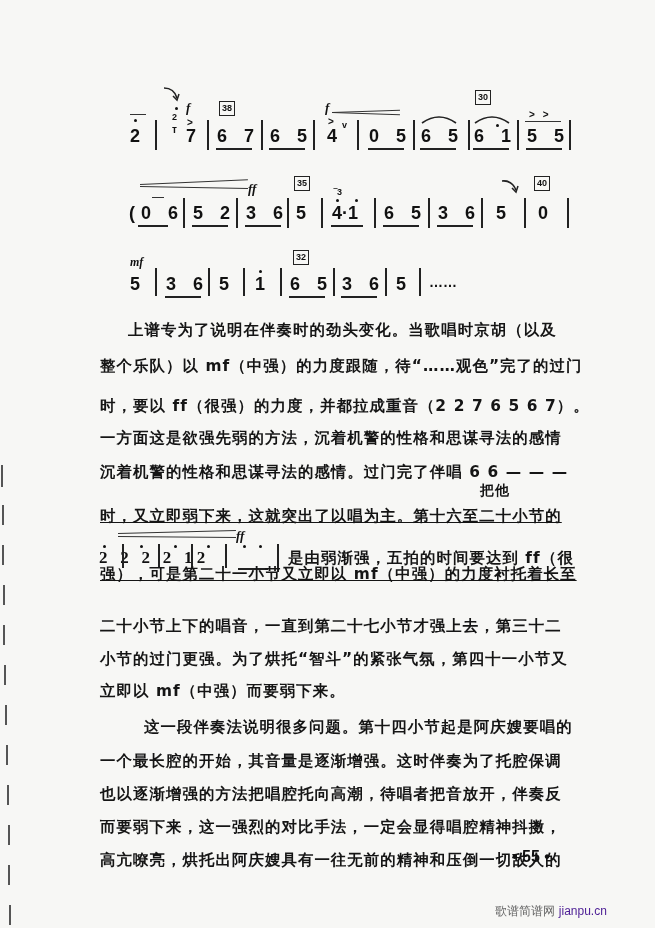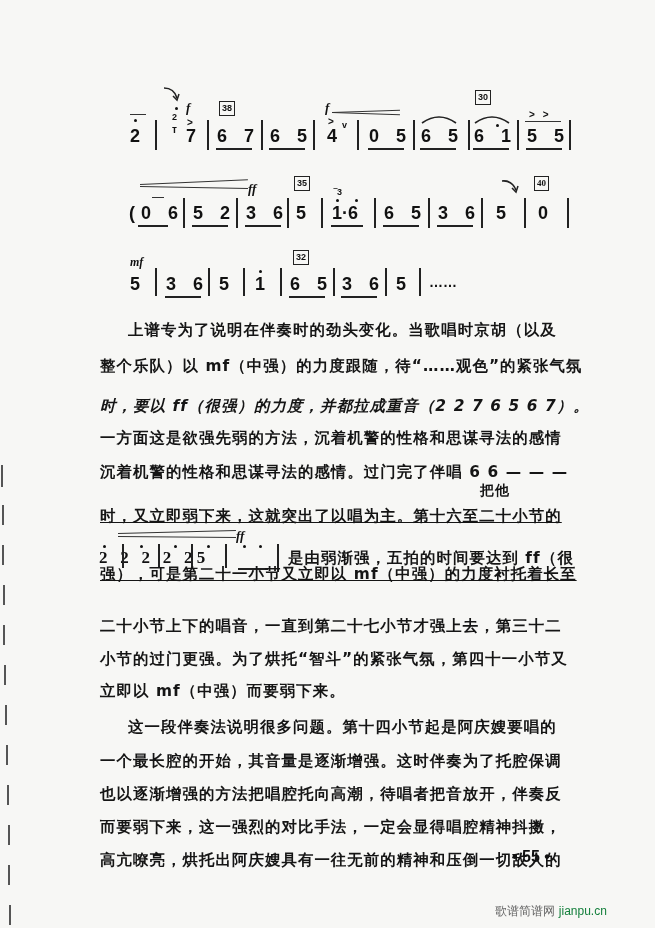--- a/index.html
+++ b/index.html
@@ -115,40 +115,40 @@
   <div class="ul" style="left:245px;top:225px;width:36px;"></div>
   <div class="bar" style="left:287px;top:198px;height:30px;"></div>
 
   <div class="box" style="left:294px;top:176px;">35</div>
   <div class="note" style="left:296px;top:203px;">5</div>
   <div class="bar" style="left:321px;top:198px;height:30px;"></div>
 
   <div class="acc" style="left:334px;top:187px;font-size:9px;">‾3</div>
   <div class="dot" style="left:336px;top:199px;"></div>
   <div class="dot" style="left:355px;top:199px;"></div>
-  <div class="note" style="left:332px;top:203px;">1·6</div>
+  <div class="note" style="left:332px;top:203px;">4·1</div>
   <div class="ul" style="left:331px;top:225px;width:32px;"></div>
   <div class="bar" style="left:374px;top:198px;height:30px;"></div>
 
   <div class="note" style="left:384px;top:203px;letter-spacing:6px;">6 5</div>
   <div class="ul" style="left:383px;top:225px;width:36px;"></div>
   <div class="bar" style="left:428px;top:198px;height:30px;"></div>
 
   <div class="note" style="left:438px;top:203px;letter-spacing:6px;">3 6</div>
   <div class="ul" style="left:437px;top:225px;width:36px;"></div>
   <div class="bar" style="left:481px;top:198px;height:30px;"></div>
 
   <svg class="abs" style="left:500px;top:178px;" width="22" height="16">
       <path d="M2 3 Q12 2 16 12" stroke="#222" stroke-width="1.6" fill="none"></path>
       <path d="M12 10 L16 14 L18 8" stroke="#222" stroke-width="1.5" fill="none"></path>
     </svg>
   <div class="note" style="left:496px;top:203px;">5</div>
   <div class="bar" style="left:524px;top:198px;height:30px;"></div>
 
-  <div class="box" style="left:534px;top:176px;font-family:Liberation Serif, serif;">40</div>
+  <div class="box" style="left:534px;top:176px;">40</div>
   <div class="note" style="left:538px;top:203px;">0</div>
   <div class="bar" style="left:567px;top:198px;height:30px;"></div>
 </div>
 
 <div>
   <div class="dyn" style="left:130px;top:255px;font-size:12px;">mf</div>
   <div class="note" style="left:130px;top:274px;">5</div>
   <div class="bar" style="left:155px;top:268px;height:28px;"></div>
 
   <div class="note" style="left:166px;top:274px;letter-spacing:6px;">3 6</div>
@@ -172,57 +172,57 @@
   <div class="bar" style="left:385px;top:268px;height:28px;"></div>
 
   <div class="note" style="left:396px;top:274px;">5</div>
   <div class="bar" style="left:419px;top:268px;height:28px;"></div>
 
   <div class="note" style="left:429px;top:272px;font-size:14px;letter-spacing:0;">……</div>
 </div>
 
 <div>
   <div class="para" style="top:320px;left:128px;">上谱专为了说明在伴奏时的劲头变化。当歌唱时京胡（以及</div>
-  <div class="para" style="top:356px;left:100px;">整个乐队）以 mf（中强）的力度跟随，待“……观色”的紧张气氛</div>
-  <div class="para" style="top:396px;left:100px;font-style:italic;">时，要以 ff（很强）的力度，并都拉成重音（2 2  7 6  5 6  7）。</div>
+  <div class="para" style="top:356px;left:100px;">整个乐队）以 mf（中强）的力度跟随，待“……观色”完了的过门</div>
+  <div class="para" style="top:396px;left:100px;">时，要以 ff（很强）的力度，并都拉成重音（2 2  7 6  5 6  7）。</div>
   <div class="para" style="top:428px;left:100px;">一方面这是欲强先弱的方法，沉着机警的性格和思谋寻法的感情</div>
   <div class="para" style="top:462px;left:100px;">沉着机警的性格和思谋寻法的感情。过门完了伴唱 6 6 — — —</div>
   <div class="para" style="top:480px;left:480px;font-size:14px;">把他</div>
   <div class="para" style="top:506px;left:100px;text-decoration:underline;">时，又立即弱下来，这就突出了以唱为主。第十六至二十小节的</div>
 
   <div class="hair" style="left:118px;top:533px;width:118px;transform:rotate(-1.5deg);"></div>
   <div class="hair" style="left:118px;top:536px;width:118px;transform:rotate(0.5deg);"></div>
   <div class="dyn" style="left:236px;top:528px;">ff</div>
   <div class="dot" style="left:103px;top:545px;"></div>
   <div class="dot" style="left:140px;top:545px;"></div>
   <div class="dot" style="left:174px;top:545px;"></div>
   <div class="dot" style="left:207px;top:545px;"></div>
   <div class="dot" style="left:243px;top:545px;"></div>
   <div class="dot" style="left:259px;top:545px;"></div>
-  <div class="note" style="left:99px;top:548px;font-family:'Liberation Serif',serif;font-size:17px;white-space:pre;">2   2   2   2   2 5</div>
+  <div class="note" style="left:99px;top:548px;font-family:'Liberation Serif',serif;font-size:17px;white-space:pre;">2   2   2   2   1 2</div>
   <div class="bar" style="left:122px;top:544px;height:24px;"></div>
   <div class="bar" style="left:158px;top:544px;height:24px;"></div>
   <div class="bar" style="left:191px;top:544px;height:24px;"></div>
   <div class="bar" style="left:225px;top:544px;height:24px;"></div>
   <div class="ul" style="left:238px;top:568px;width:30px;"></div>
   <div class="bar" style="left:277px;top:544px;height:28px;"></div>
   <div class="para" style="top:548px;left:288px;">是由弱渐强，五拍的时间要达到 ff（很</div>
 
   <div class="para" style="top:564px;left:100px;text-decoration:underline;">强），可是第二十一小节又立即以 mf（中强）的力度衬托着长至</div>
   <div class="para" style="top:616px;left:100px;">二十小节上下的唱音，一直到第二十七小节才强上去，第三十二</div>
   <div class="para" style="top:649px;left:100px;">小节的过门更强。为了烘托“智斗”的紧张气氛，第四十一小节又</div>
   <div class="para" style="top:681px;left:100px;">立即以 mf（中强）而要弱下来。</div>
 </div>
 
 <div>
-  <div class="para" style="top:717px;left:128px;">这一段伴奏法说明很多问题。第十四小节起是阿庆嫂要唱的</div>
+  <div class="para" style="top:717px;left:144px;">这一段伴奏法说明很多问题。第十四小节起是阿庆嫂要唱的</div>
   <div class="para" style="top:751px;left:100px;">一个最长腔的开始，其音量是逐渐增强。这时伴奏为了托腔保调</div>
   <div class="para" style="top:784px;left:100px;">也以逐渐增强的方法把唱腔托向高潮，待唱者把音放开，伴奏反</div>
   <div class="para" style="top:817px;left:100px;">而要弱下来，这一强烈的对比手法，一定会显得唱腔精神抖擞，</div>
   <div class="para" style="top:850px;left:100px;">高亢嘹亮，烘托出阿庆嫂具有一往无前的精神和压倒一切敌人的</div>
 </div>
 
 <div class="abs" style="left:512px;top:848px;font-family:'Liberation Sans',sans-serif;font-weight:bold;font-size:16px;">• 55 •</div>
 
 <div class="abs" style="left:495px;top:903px;font-size:12px;white-space:nowrap;">
   <span style="font-family:'Liberation Serif',serif;color:#666;">歌谱简谱网</span>
-  <span style="font-family:'Liberation Sans',sans-serif;color:#15803d;">jianpu.cn</span>
+  <span style="font-family:'Liberation Sans',sans-serif;color:#4c1d95;">jianpu.cn</span>
 </div>
 
 </body></html>

